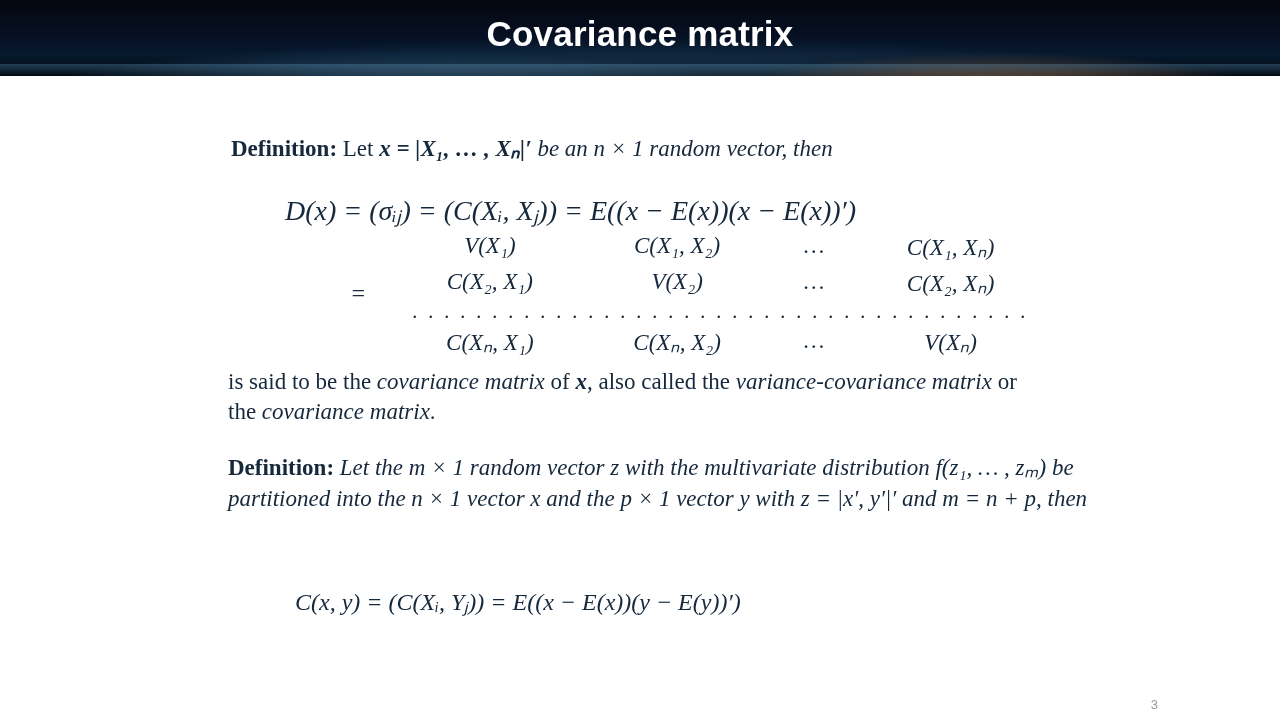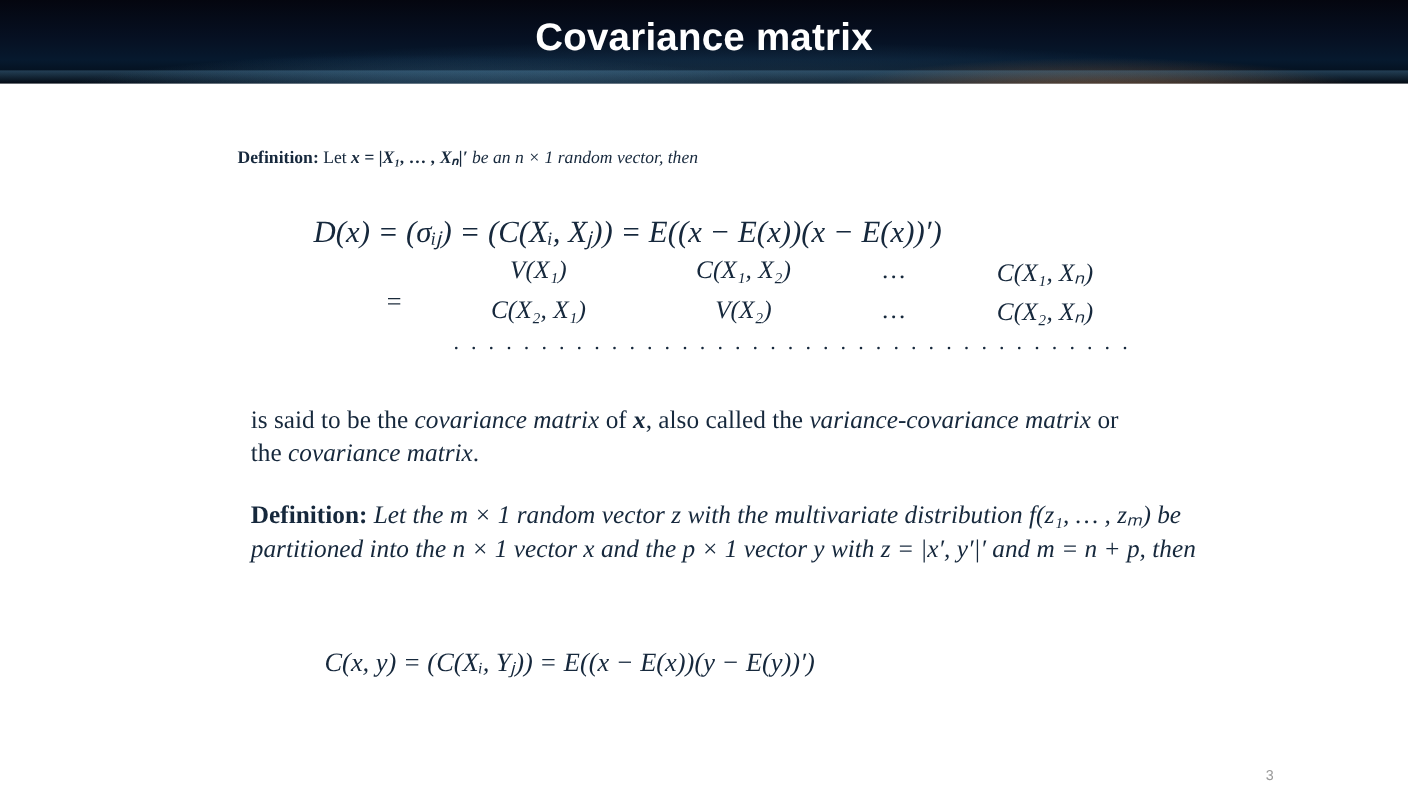--- a/index.html
+++ b/index.html
@@ -71,23 +71,23 @@
   }
 
   .bold { font-weight: bold; }
   .ital { font-style: italic; }
   .mi   { font-style: italic; }
   .mb   { font-weight: bold; font-style: italic; }
   .up   { font-style: normal; }
 
   
   #def1 {
-    left: 216px;
+    left: 231px;
     top: 55px;
-    font-size: 16px;
+    font-size: 23px;
     white-space: nowrap;
   }
 
   
   #eq1 {
     left: 285px;
     top: 114px;
     font-size: 28px;
     white-space: nowrap;
   }
@@ -213,20 +213,26 @@
           </tr>
           <tr>
             <td class="mi">C(X₂, X₁)</td>
             <td class="mi">V(X₂)</td>
             <td class="up">…</td>
             <td class="mi">C(X₂, Xₙ)</td>
           </tr>
           <tr>
             <td class="dots-row" colspan="4">. . . . . . . . . . . . . . . . . . . . . . . . . . . . . . . . . . . . . . .</td>
           </tr>
+          <tr>
+            <td class="mi">C(Xₙ, X₁)</td>
+            <td class="mi">C(Xₙ, X₂)</td>
+            <td class="up">…</td>
+            <td class="mi">V(Xₙ)</td>
+          </tr>
         </tbody>
           </table>
         <div class="vbar"></div>
       </div>
     </div>
 
     <div class="para" id="p-after-matrix">
       <span>is said to be the </span><span class="ital">covariance matrix</span><span> of </span><span class="mb">x</span><span>, also called the </span><span class="ital">variance-covariance matrix</span><span> or the </span><span class="ital">covariance matrix</span><span>.</span>
     </div>
 

